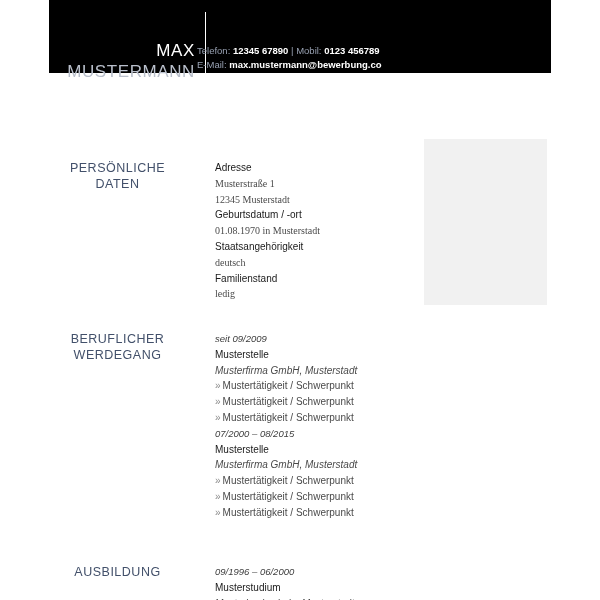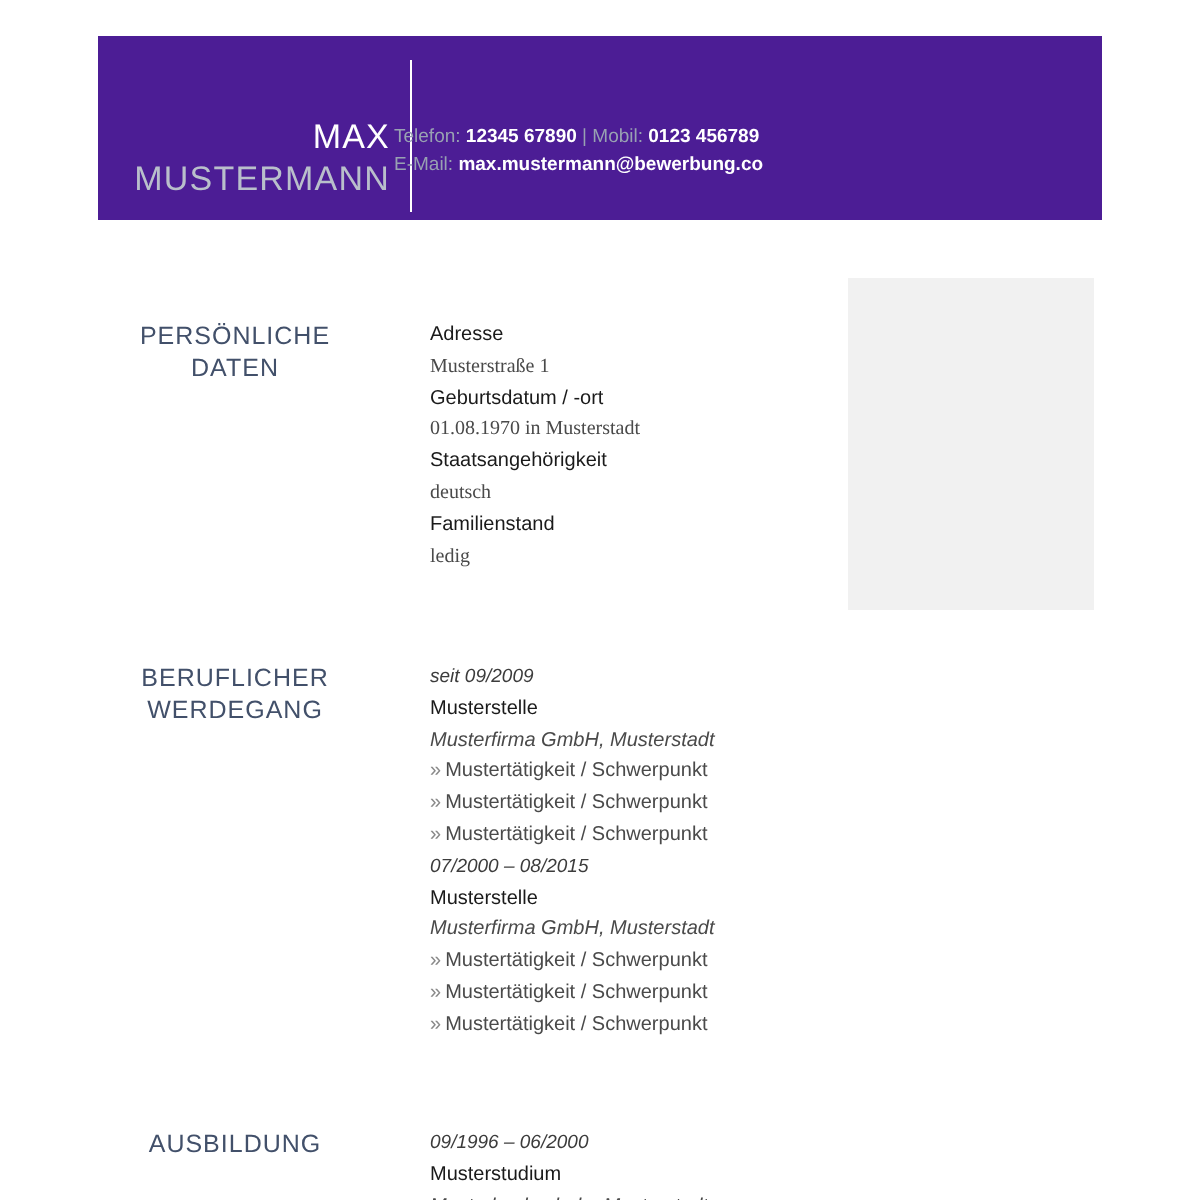--- a/index.html
+++ b/index.html
@@ -21,24 +21,23 @@
     height: 600px;
     overflow: hidden;
   }
 
   
   .header {
     position: absolute;
     left: 49px;
     top: 0;
     width: 502px;
-    height: 92px;
-    background: #4c1d95;
+    height: 73px;
+    background: #000000;
     box-sizing: border-box;
-    margin-top: 18px;
   }
   .header-divider {
     position: absolute;
     left: 156px;
     top: 12px;
     width: 1px;
     height: 76px;
     background: #ffffff;
   }
   .name-block {
@@ -178,20 +177,21 @@
   <div class="photo-placeholder"></div>
 
   <div class="section" id="section-personal">
     <div class="section-heading">
       <span>PERSÖNLICHE</span><br>
       <span>DATEN</span>
     </div>
     <div class="section-body">
       <div class="line-bold">Adresse</div>
       <div class="line-plain">Musterstraße 1</div>
+      <div class="line-plain">12345 Musterstadt</div>
       <div class="line-bold">Geburtsdatum / -ort</div>
       <div class="line-plain">01.08.1970 in Musterstadt</div>
       <div class="line-bold">Staatsangehörigkeit</div>
       <div class="line-plain">deutsch</div>
       <div class="line-bold">Familienstand</div>
       <div class="line-plain">ledig</div>
     </div>
   </div>
 
   <div class="section" id="section-career">

